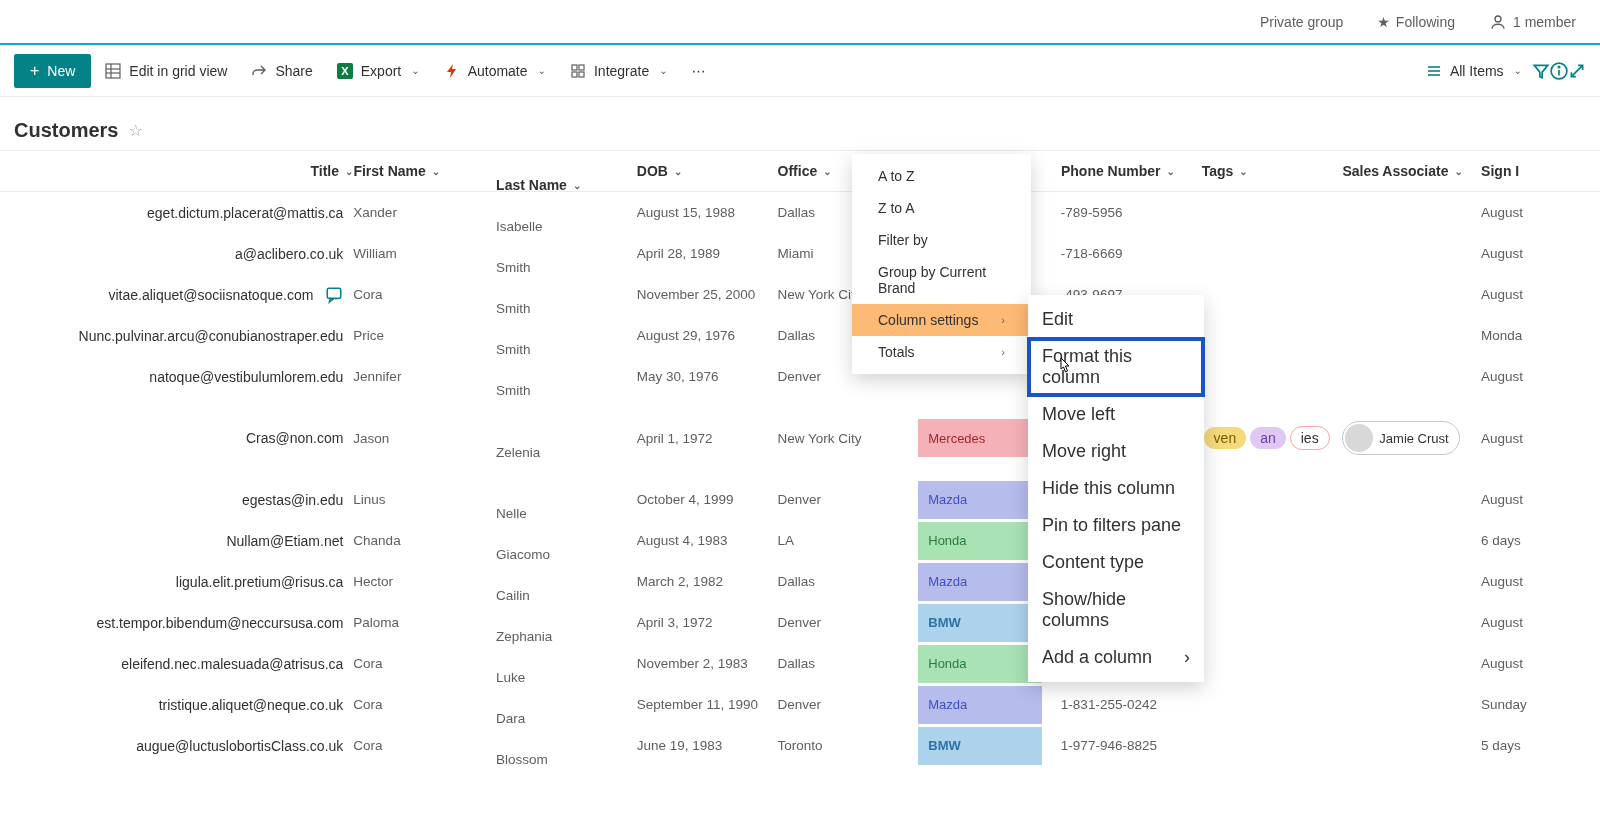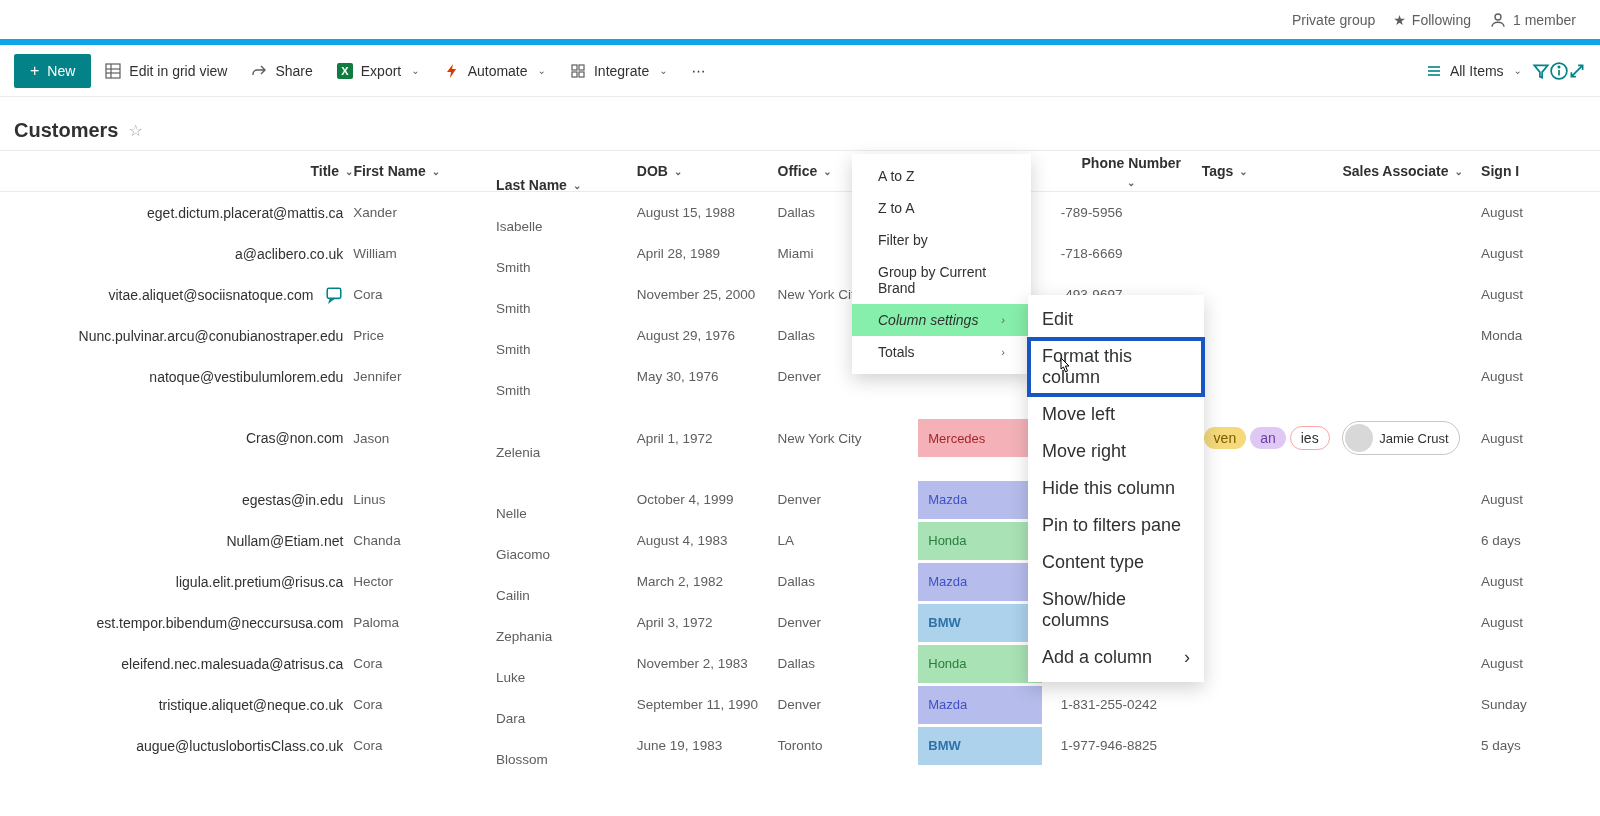--- a/index.html
+++ b/index.html
@@ -1,17 +1,17 @@
 <!DOCTYPE html>
 <html><head>
 <meta charset="utf-8">
 <style>
   * { box-sizing: border-box; margin: 0; padding: 0; }
   body { font-family: "Segoe UI", -apple-system, sans-serif; font-size: 14px; color: #323130; background: #fff; overflow: hidden; }
-  .top-bar { height: 45px; display: flex; justify-content: flex-end; align-items: center; gap: 18px; padding: 0 24px; border-bottom: 6px solid #0ea5e9; }
+  .top-bar { height: 45px; display: flex; justify-content: flex-end; align-items: center; gap: 34px; padding: 0 24px; border-bottom: 2px solid #0ea5e9; }
   .top-bar span { color: #605e5c; font-size: 14px; display: inline-flex; align-items: center; gap: 6px; }
   .star-f { color: #038387; font-size: 15px; }
   .cmd-bar { height: 52px; display: flex; align-items: center; padding: 0 14px; gap: 4px; border-bottom: 1px solid #edebe9; }
   .cmd { display: inline-flex; align-items: center; gap: 8px; padding: 6px 10px; color: #323130; cursor: pointer; border-radius: 2px; }
   .cmd.new { background: #038387; color: #fff; padding: 8px 16px; }
   .cmd .chev { font-size: 10px; color: #605e5c; margin-left: 2px; }
   .cmd-icon { width:16px; height:16px; display:inline-flex; align-items:center; justify-content:center; }
   .spacer { flex:1; }
   .right-cmds { display:flex; align-items:center; }
   .list-title { padding: 22px 14px 8px; display:flex; align-items:center; gap:10px; }
@@ -20,21 +20,21 @@
   .grid { width:100%; position:relative; }
   .hdr { display:flex; align-items:center; height:42px; border-top:1px solid #edebe9; border-bottom:1px solid #edebe9; padding-left:70px; }
   .hdr .col { font-weight:600; color:#323130; display:flex; align-items:center; gap:6px; cursor:pointer; }
   .hdr .col .chev2 { font-size:10px; color:#605e5c; }
   .w-title { width:286px;justify-content:flex-end; }
   .w-first { width:144px; }
   .w-last { width:142px;margin-top:28px; }
   .w-dob { width:142px; }
   .w-office { width:142px; }
   .w-brand { width:144px; }
-  .w-phone { width:142px;flex-direction:column; }
+  .w-phone { width:142px; }
   .w-tags { width:142px; }
   .w-sales { width:140px; }
   .w-sign { width:120px; }
   .row { display:flex; align-items:center; height:41px; padding-left:70px; color:#605e5c; font-size:13.5px; }
   .row.tall { height:82px; }
   .cell { overflow:hidden; white-space:nowrap; text-overflow:ellipsis; padding-right:10px; }
   .cell.title { color:#323130; font-size:14px; display:flex; align-items:center; gap:12px; }
   .comment-ico { color:#038387; font-size:16px; }
   .brand-tag { display:inline-flex; align-items:center; padding:0 10px; height:38px; width:124px; font-size:13px; }
   .brand-mercedes { background:#f4b2b8; color:#a4262c; }
@@ -42,21 +42,21 @@
   .brand-honda { background:#a9e2b5; color:#2a7d3c; }
   .brand-bmw { background:#add2ec; color:#2d73a8; font-weight:600; }
   .pill { display:inline-block; padding:3px 10px; border-radius:12px; background:#f5d97b; color:#7a5c00; font-size:14px; margin:2px; }
   .pill.purple { background:#e0c8f5; color:#6a3ea5; }
   .pill.outline { background:#fff; border:1px solid #fca5a5; color:#323130; }
   .avatar { width:28px; height:28px; border-radius:50%; background:#d8d8d8; display:inline-flex; align-items:center; justify-content:center; margin-right:6px; vertical-align:middle; }
   .sales-cell { display:inline-flex; align-items:center; border:1px solid #c8c6c4; border-radius:18px; padding:2px 10px 2px 2px; font-size:13px; color:#323130; }
 
   .menu1 { position:absolute; top:4px; left:852px; width:179px; background:#fff; box-shadow:0 6px 18px rgba(0,0,0,0.18); padding:6px 0; z-index:5; }
   .menu1 .item { padding:8px 26px; font-size:14px; color:#323130; cursor:pointer; display:flex; align-items:center; justify-content:space-between; }
-  .menu1 .item.hovered { background:#86efac;font-style:italic; }
+  .menu1 .item.hovered { background:#fdba74; }
   .menu1 .arrow { font-size:11px; color:#605e5c; }
 
   .menu2 { position:absolute; top:145px; left:1028px; width:176px; background:#fff; box-shadow:0 6px 18px rgba(0,0,0,0.18); padding:6px 0; z-index:6; }
   .menu2 .item { padding:8px 14px; font-size:18px; color:#323130; cursor:pointer; display:flex; align-items:center; justify-content:space-between; }
   .menu2 .item.highlight { outline:4px solid #1857c3; outline-offset:-3px; }
   .cursor-icon { position:absolute; top:206px; left:1054px; z-index:10; font-size:16px; color:#323130; pointer-events:none; }
   svg { display:block; }
 </style>
 </head>
 <body>

